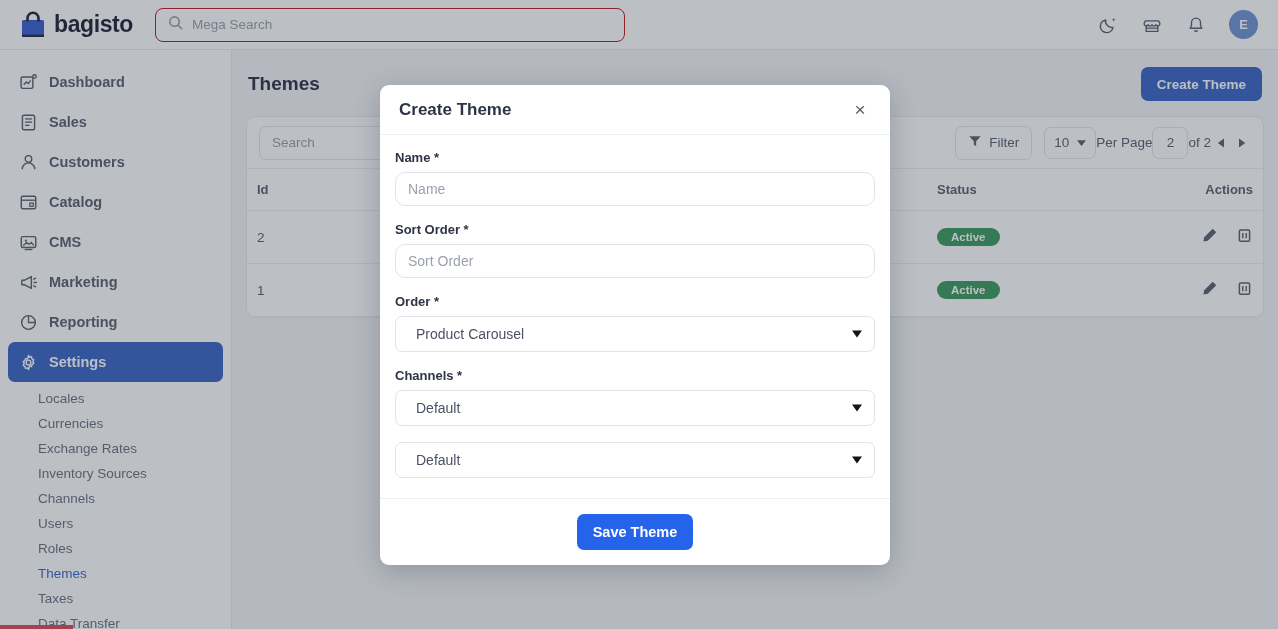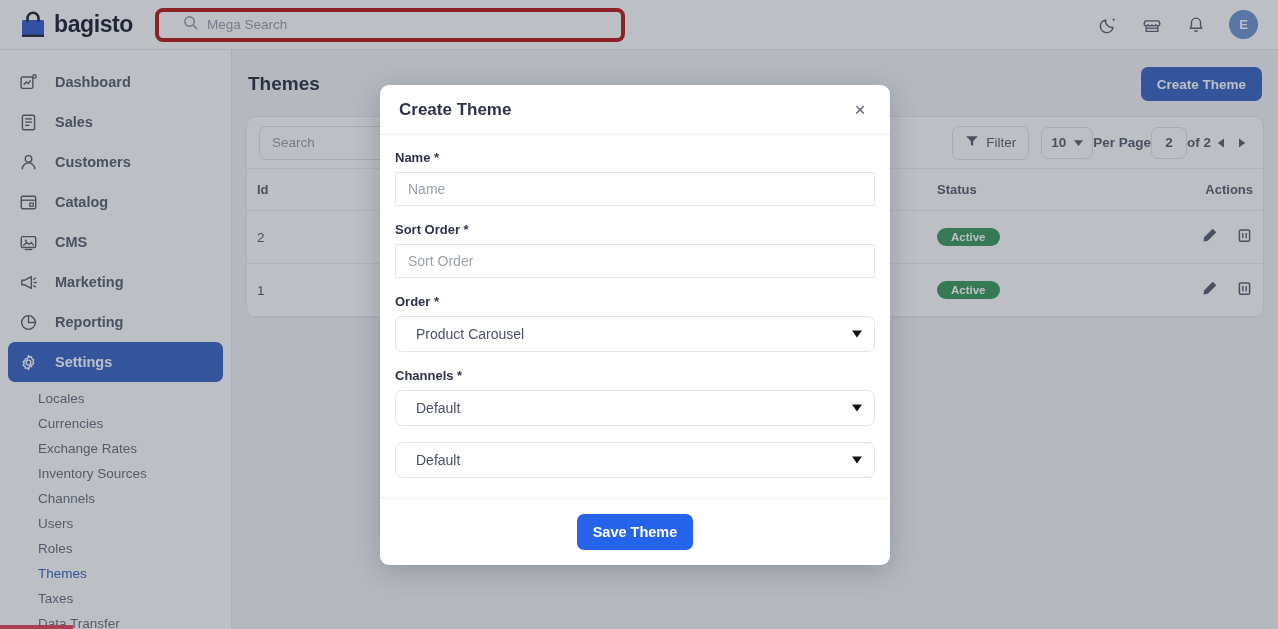--- a/index.html
+++ b/index.html
@@ -21,22 +21,22 @@
     display: flex; align-items: center; padding: 0 20px;
     z-index: 5;
   }
   .brand { display: flex; align-items: center; gap: 8px; width: 115px; }
   .brand-mark { width: 26px; height: 27px; position: relative; }
   .brand-text { font-size: 23px; font-weight: bold; color: #1f2436; letter-spacing: -0.4px; }
 
   .mega-search {
     margin-left: 20px;
     width: 470px; height: 34px;
-    border: 4px solid #b91c1c; border-radius: 8px;
-    display: flex; align-items: center; gap: 9px; padding: 0 24px;
+    border: 1px solid #b91c1c; border-radius: 8px;
+    display: flex; align-items: center; gap: 9px; padding: 0 12px;
     background: #fff;
   }
   .mega-search input {
     border: none; outline: none; font-size: 13.5px; color: #3b4152;
     background: transparent; flex: 1;
     font-family: "Liberation Sans", sans-serif;
   }
   .mega-search input::placeholder { color: #9ba1ad; }
 
   .topbar-right { margin-left: auto; display: flex; align-items: center; gap: 22px; }
@@ -49,21 +49,21 @@
   }
 
   
   .sidebar {
     position: absolute; top: 50px; left: 0; bottom: 0; width: 232px;
     background: #ffffff; border-right: 1px solid #e9e9ec;
     padding-top: 12px; overflow: hidden;
   }
   .nav-item {
     height: 40px; margin: 0 8px; border-radius: 7px;
-    display: flex; align-items: center; gap: 16px; padding: 0 10px;
+    display: flex; align-items: center; gap: 10px; padding: 0 10px;
     color: #5b6170; font-size: 14.5px; font-weight: bold; cursor: pointer;
   }
   .nav-item.active { background: #3b65c4; color: #ffffff; }
   .nav-icon { width: 21px; height: 21px; display: flex; align-items: center; justify-content: center; flex: 0 0 21px; }
   .submenu { padding: 4px 0 0 0; }
   .sub-item {
     height: 25px; padding-left: 38px;
     display: flex; align-items: center;
     font-size: 13.5px; color: #6b7180; cursor: pointer;
   }
@@ -101,21 +101,21 @@
   .search-box input {
     border: none; outline: none; background: transparent; flex: 1;
     font-size: 13.5px; color: #3b4152; font-family: "Liberation Sans", sans-serif;
   }
   .search-box input::placeholder { color: #9ba1ad; }
   .tool-btn {
     height: 34px; border: 1px solid #e3e4e8; border-radius: 7px;
     display: flex; align-items: center; gap: 7px; padding: 0 12px;
     font-size: 13.5px; color: #5b6170; cursor: pointer; background: #fff;
   }
-  .pager { display: flex; align-items: center; margin-left: 2px; font-weight: bold; }
+  .pager { display: flex; align-items: center; margin-left: 2px; }
   .pg-select {
     height: 32px; min-width: 48px; border: 1px solid #e3e4e8; border-radius: 7px;
     display: flex; align-items: center; justify-content: center; gap: 8px;
     padding: 0 9px; font-size: 13.5px; color: #5b6170; cursor: pointer;
   }
   .pg-label { font-size: 13.5px; color: #5b6170; }
   .pg-num {
     height: 32px; width: 36px; border: 1px solid #e3e4e8; border-radius: 7px;
     display: flex; align-items: center; justify-content: center;
     font-size: 13.5px; color: #5b6170;
@@ -163,21 +163,21 @@
     width: 22px; height: 22px; display: flex; align-items: center; justify-content: center;
   }
   .modal-body { padding: 15px 15px 18px 15px; }
   .field { margin-bottom: 16px; }
   .field:last-child { margin-bottom: 2px; }
   .field-label {
     display: block; font-size: 13px; font-weight: bold; color: #2e3446;
     margin-bottom: 7px;
   }
   .field-input {
-    width: 100%; height: 34px; border: 1px solid #e3e4e8; border-radius: 2px;
+    width: 100%; height: 34px; border: 1px solid #e3e4e8; border-radius: 10px;
     padding: 0 12px; font-size: 14px; color: #4c1d95; outline: none;
     font-family: "Liberation Sans", sans-serif; background: #fff;
   }
   .field-input::placeholder { color: #9ba1ad; }
   .field-select {
     position: relative; width: 100%; height: 36px;
     border: 1px solid #e3e4e8; border-radius: 7px;
     display: flex; align-items: center; padding: 0 20px;
     font-size: 14px; color: #4b5263; cursor: pointer; background: #fff;
   }

